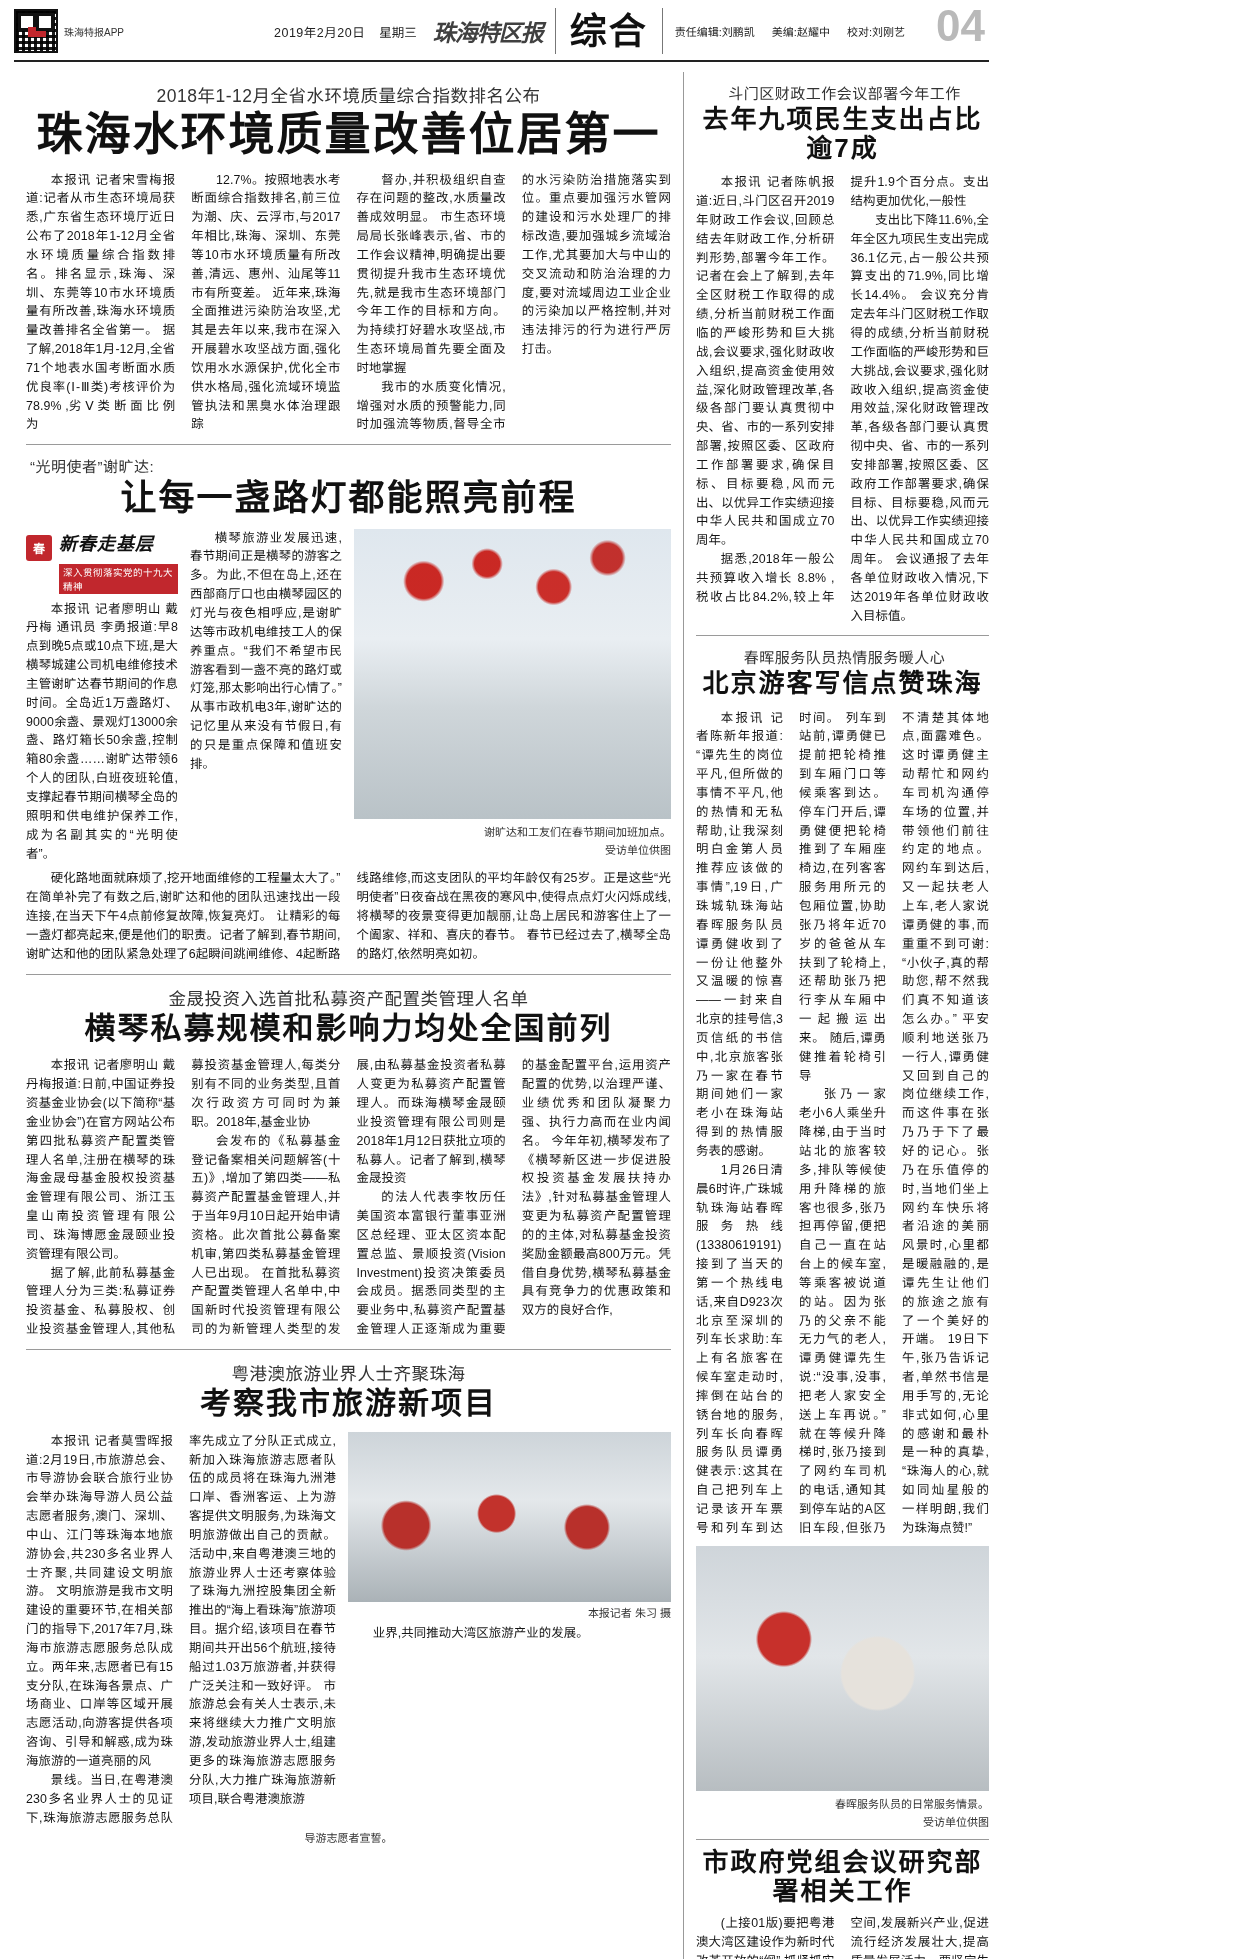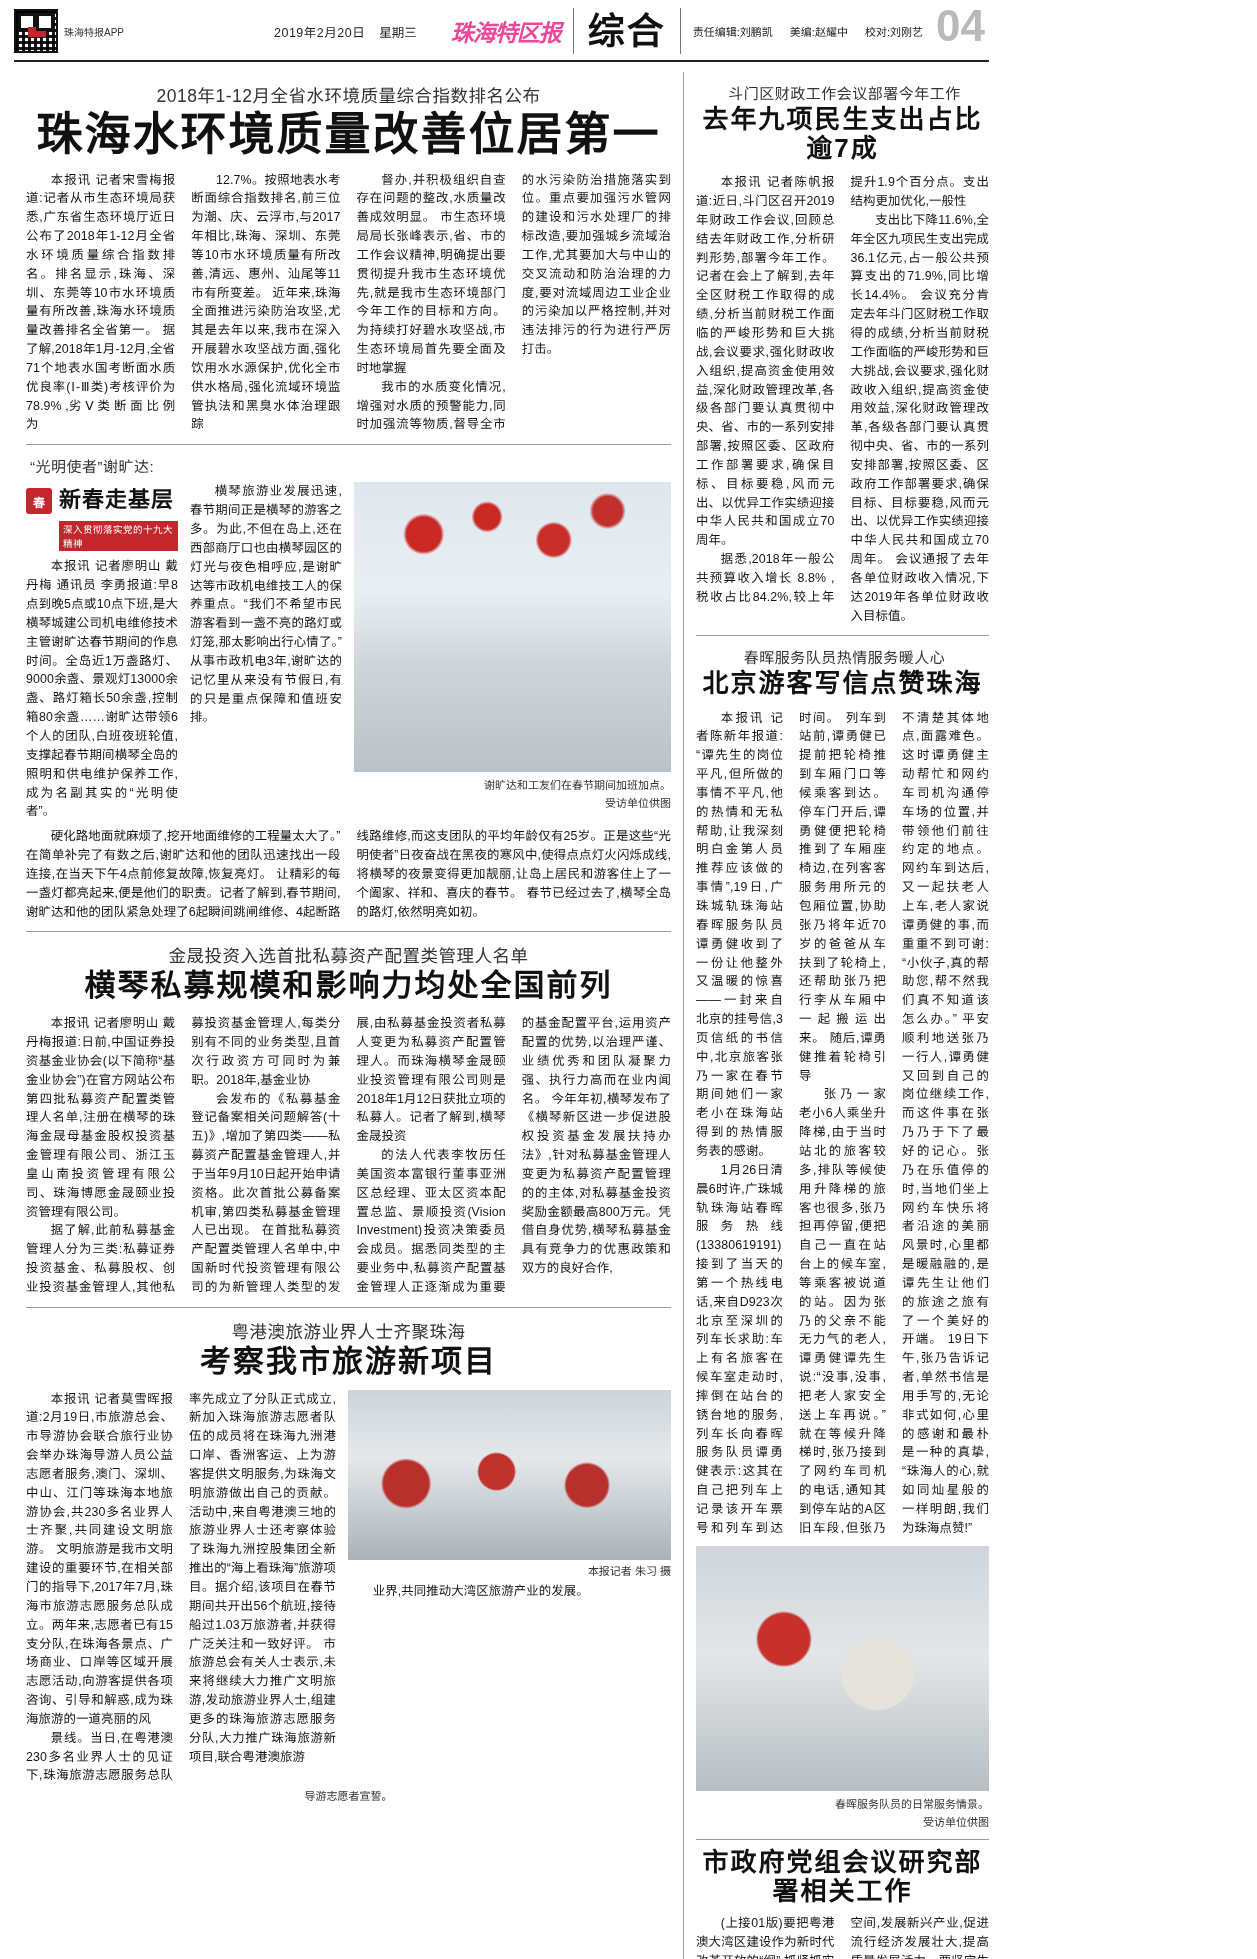--- a/index.html
+++ b/index.html
@@ -23,21 +23,21 @@
       background-size:100% 100%,100% 100%,6px 6px,6px 6px;
       background-blend-mode:multiply;
       border:2px solid #111;box-sizing:border-box;position:relative;}
   .qr::before,.qr::after{content:"";position:absolute;width:12px;height:12px;border:3px solid #111;background:#fff;}
   .qr::before{top:2px;left:2px;}
   .qr::after{top:2px;right:2px;}
   .qr-red{position:absolute;left:12px;top:16px;width:18px;height:10px;background:#c1272d;}
   .app-name{font-size:10px;color:#333;margin-left:6px;white-space:nowrap;}
   .mh-date{margin-left:150px;font-size:12.5px;color:#222;letter-spacing:.5px;white-space:nowrap;}
   .mh-week{margin-left:14px;font-size:12.5px;color:#222;}
-  .mh-paper{margin-left:34px;font-size:23px;font-weight:bold;color:#ec4899;
+  .mh-paper{margin-left:16px;font-size:23px;font-weight:bold;color:#404040;
      font-family:"Liberation Serif","DejaVu Serif",serif;font-style:italic;letter-spacing:-1px;white-space:nowrap;}
   .mh-sep{margin-left:12px;width:1px;height:46px;background:#777;}
   .mh-section{margin-left:14px;font-size:37px;font-weight:bold;letter-spacing:2px;line-height:1;
      font-family:"Liberation Sans",sans-serif;}
   .mh-sep2{margin-left:14px;width:1px;height:46px;background:#777;}
   .mh-credits{margin-left:12px;font-size:11px;color:#222;white-space:nowrap;}
   .mh-credits span{margin-right:14px;}
   .mh-page{position:absolute;right:18px;top:1px;font-size:44px;color:#b9b9b9;font-weight:bold;}
   .mh-rule{position:absolute;left:14px;right:14px;bottom:0;height:2px;background:#222;}
 
@@ -71,21 +71,21 @@
   .photo{position:relative;overflow:hidden;background:#cfd4d8;}
   .cap{font-size:11px;color:#333;text-align:right;margin-top:4px;
        font-family:"Liberation Serif","DejaVu Serif",serif;}
   .cap-c{text-align:center;}
   .credit{font-size:11px;color:#333;text-align:right;margin-top:2px;}
 
   
   .badge{display:flex;align-items:flex-start;gap:7px;margin:6px 0 6px;}
   .badge-mark{width:26px;height:26px;background:#c1272d;color:#fff;font-size:12px;
      display:flex;align-items:center;justify-content:center;border-radius:3px;flex:0 0 26px;font-weight:bold;}
-  .badge-txt .bt1{font-size:22px;font-weight:bold;color:#111;letter-spacing:1px;line-height:1.05;}
+  .badge-txt .bt1{font-size:18px;font-weight:bold;color:#111;letter-spacing:1px;line-height:1.05;font-style:italic;}
   .badge-txt .bt2{font-size:9.5px;color:#fff;background:#c1272d;padding:1px 4px;display:inline-block;margin-top:10px;letter-spacing:.5px;}
 
   
   .sc-lantern{
     background:
       radial-gradient(circle at 22% 18%,rgba(200,30,25,.95) 0 5%,transparent 6%),
       radial-gradient(circle at 42% 12%,rgba(200,30,25,.95) 0 4%,transparent 5%),
       radial-gradient(circle at 63% 20%,rgba(200,30,25,.92) 0 5%,transparent 6%),
       radial-gradient(circle at 80% 10%,rgba(190,28,24,.9) 0 4%,transparent 5%),
       linear-gradient(#dfe7ee 0%,#e9eef2 38%,#cfd6da 62%,#b9c2c7 100%);
@@ -141,20 +141,21 @@
           <p>12.7%。按照地表水考断面综合指数排名,前三位为潮、庆、云浮市,与2017年相比,珠海、深圳、东莞等10市水环境质量有所改善,清远、惠州、汕尾等11市有所变差。 近年来,珠海全面推进污染防治攻坚,尤其是去年以来,我市在深入开展碧水攻坚战方面,强化饮用水水源保护,优化全市供水格局,强化流域环境监管执法和黑臭水体治理跟踪</p>
           <p>督办,并积极组织自查存在问题的整改,水质量改善成效明显。 市生态环境局局长张峰表示,省、市的工作会议精神,明确提出要贯彻提升我市生态环境优先,就是我市生态环境部门今年工作的目标和方向。为持续打好碧水攻坚战,市生态环境局首先要全面及时地掌握</p>
           <p>我市的水质变化情况,增强对水质的预警能力,同时加强流等物质,督导全市的水污染防治措施落实到位。重点要加强污水管网的建设和污水处理厂的排标改造,要加强城乡流域治工作,尤其要加大与中山的交叉流动和防治治理的力度,要对流域周边工业企业的污染加以严格控制,并对违法排污的行为进行严厉打击。</p>
         </div>
       </div>
 
       <div class="hr-thin"></div>
 
       <div>
         <div class="shoulder shoulder-l">“光明使者”谢旷达:</div>
+        <div class="mainhead sz2">让每一盏路灯都能照亮前程</div>
 
         <div style="display:flex;gap:12px;margin-top:6px;">
           <div style="width:152px;flex:0 0 152px;">
             <div class="badge">
               <div class="badge-mark">春</div>
               <div class="badge-txt">
                 <div class="bt1">新春走基层</div>
                 <div class="bt2">深入贯彻落实党的十九大精神</div>
               </div>
             </div>

